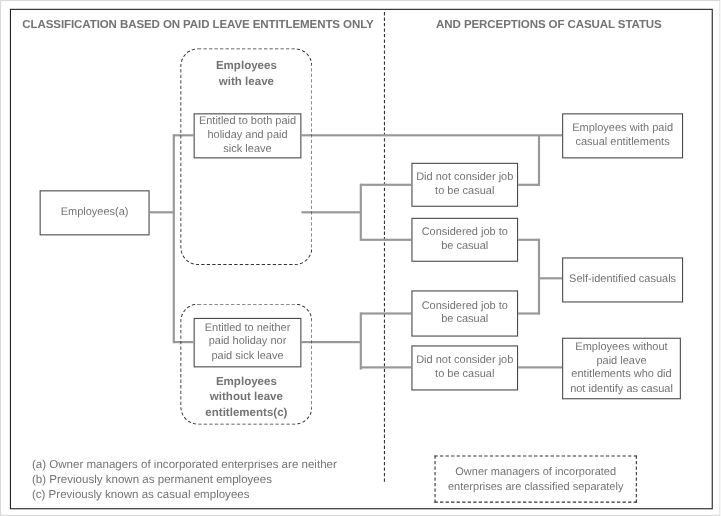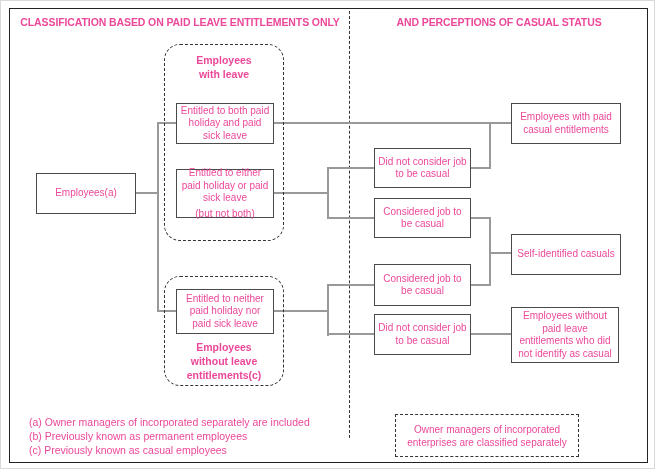--- a/index.html
+++ b/index.html
@@ -1,18 +1,18 @@
 <!DOCTYPE html>
 <html><head>
 <meta charset="utf-8">
 <style>
   html,body{margin:0;padding:0;background:#fff;}
   .canvas{
     position:relative;width:655px;height:469px;background:#fff;
-    font-family:"Liberation Sans","DejaVu Sans",sans-serif;color:#ec4899;
+    font-family:"Liberation Sans","DejaVu Sans",sans-serif;color:#737373;
     overflow:hidden;box-sizing:border-box;border:1px solid #d9d9d9;
   }
   .frame{position:absolute;left:8px;top:7px;width:639px;height:455px;border:1px solid #222;box-sizing:border-box;}
   .divider{position:absolute;left:348px;top:10px;height:427px;width:0;border-left:1px dashed #333;}
   .hdr{position:absolute;font-weight:bold;font-size:10.5px;line-height:14px;text-align:center;letter-spacing:-0.1px;}
   .ln{position:absolute;background:#999;}
   .box{
     position:absolute;background:#fff;border:1px solid #4a4a4a;box-sizing:border-box;
     display:flex;flex-direction:column;align-items:center;justify-content:center;
     text-align:center;font-size:10px;line-height:12.5px;padding:2px;
@@ -70,24 +70,20 @@
   </div>
 
   <div class="group" style="left:163px;top:43px;width:120px;height:197px;"></div>
   <div class="glabel" style="left:168px;top:52px;width:110px;">
     <div>Employees</div>
     <div>with leave</div>
   </div>
   <div class="box" style="left:175px;top:102px;width:98px;height:41px;">
     <div>Entitled to both paid holiday and paid sick leave</div>
   </div>
-  <div class="box" style="left:175px;top:168px;width:98px;height:49px;">
-    <div>Entitled to either paid holiday or paid sick leave</div>
-    <div class="either-note">(but not both)</div>
-  </div>
 
   <div class="group" style="left:163px;top:275px;width:120px;height:110px;"></div>
   <div class="box" style="left:175px;top:288px;width:98px;height:45px;">
     <div>Entitled to neither paid holiday nor paid sick leave</div>
   </div>
   <div class="glabel" style="left:168px;top:339px;width:110px;">
     <div>Employees</div>
     <div>without leave</div>
     <div>entitlements(c)</div>
   </div>
@@ -113,18 +109,18 @@
   </div>
   <div class="box" style="left:510px;top:306px;width:108px;height:56px;">
     <div>Employees without paid leave entitlements who did not identify as casual</div>
   </div>
 
   <div class="note-box" style="left:394px;top:413px;width:184px;height:43px;">
     <div>Owner managers of incorporated enterprises are classified separately</div>
   </div>
 
   <div class="footnotes" style="left:28px;top:414px;width:330px;">
-    <div>(a) Owner managers of incorporated separately are included</div>
+    <div>(a) Owner managers of incorporated enterprises are neither</div>
     <div>(b) Previously known as permanent employees</div>
     <div>(c) Previously known as casual employees</div>
   </div>
 
 </div>
 
 </body></html>

